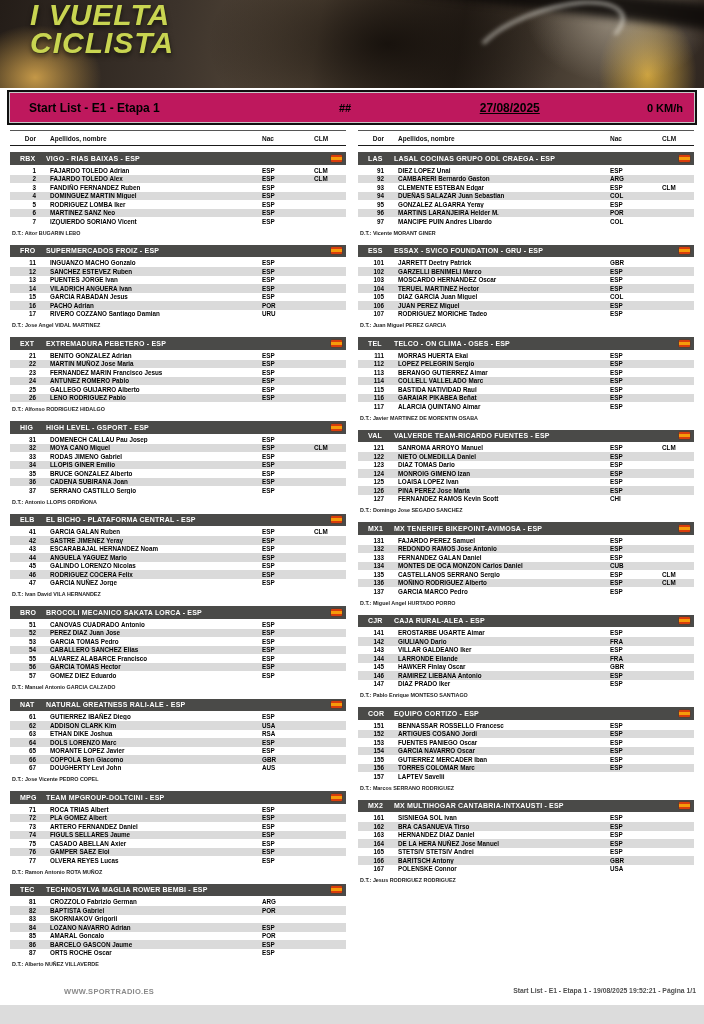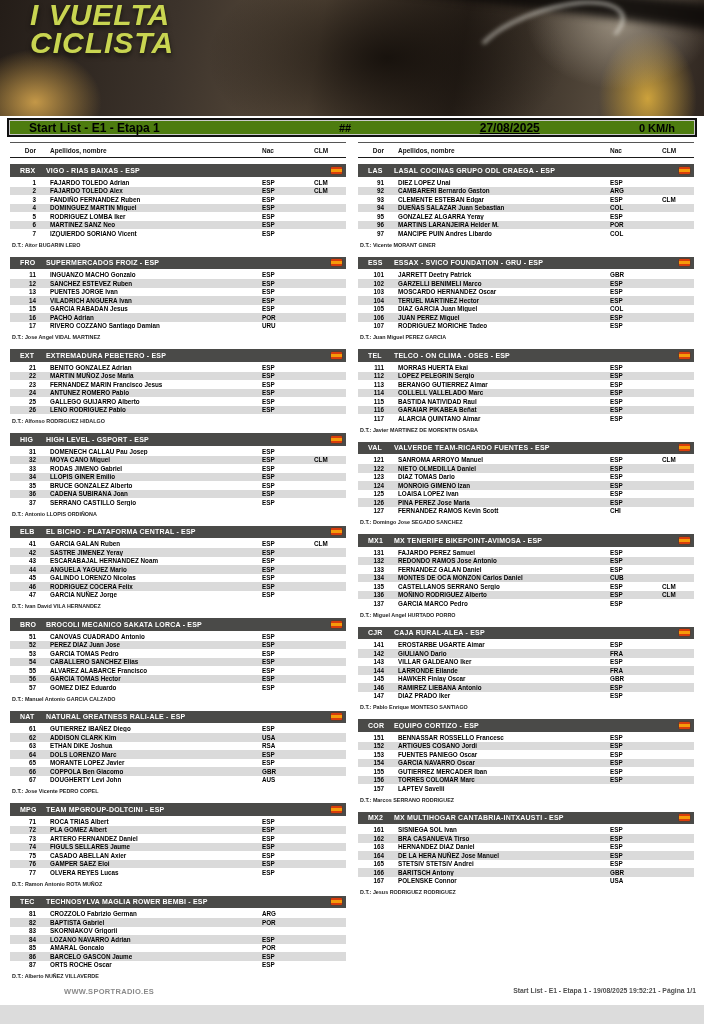--- a/index.html
+++ b/index.html
@@ -4,21 +4,21 @@
 <style>
   * { margin:0; padding:0; box-sizing:border-box; }
   html,body { background:#efefef; }
   .page {
     position:relative; width:704px; height:1024px; margin:0 auto;
     background:#ffffff; overflow:hidden;
     font-family:"Liberation Sans", sans-serif; color:#000;
   }
   
   .banner {
-    position:relative; height:116px; overflow:hidden;
+    position:relative; height:88px; overflow:hidden;
     background:
       radial-gradient(95px 75px at 5% 88%, rgba(204,158,74,0.95), rgba(204,158,74,0) 70%),
       radial-gradient(130px 95px at 88% 18%, rgba(208,198,180,0.55), rgba(208,198,180,0) 72%),
       radial-gradient(70px 95px at 92% 85%, rgba(229,180,62,0.85), rgba(229,180,62,0) 70%),
       radial-gradient(230px 130px at 55% 50%, rgba(18,13,9,0.88), rgba(18,13,9,0) 78%),
       linear-gradient(100deg, #241d18 0%, #3c332b 25%, #5a4c3c 45%, #2a221b 65%, #53483b 85%, #2f2620 100%);
   }
   .banner::before { 
     content:""; position:absolute; left:300px; top:-18px; width:460px; height:26px;
     background:#0d0a08; border-radius:14px; transform:rotate(7deg); filter:blur(4px); opacity:.9;
@@ -34,28 +34,28 @@
     letter-spacing:1px; color:#c9d551; white-space:pre-line;
     text-shadow:1px 1px 0 rgba(40,40,20,.55), 0 3px 5px rgba(0,0,0,.55);
   }
   .banner-sub {
     position:absolute; left:22px; top:60px; z-index:2;
     font-size:19px; font-weight:bold; font-style:italic; letter-spacing:1px;
     color:#d6d6d4; text-shadow:2px 2px 2px rgba(15,15,15,.85);
   }
   
   .titlebar {
-    margin:2px 7px 0 7px; height:19px; background:#4d7c0f;
+    margin:2px 7px 0 7px; height:35px; background:#be185d;
     border:2.5px solid #101010; box-shadow: inset 0 0 0 1px #c9c9c9;
     display:flex; align-items:center;
   }
   .tb-title { flex:0 0 40%; padding-left:20px; font-size:12px; font-weight:bold; }
   .tb-hash  { flex:0 0 18%; text-align:center; font-size:11px; font-weight:bold; }
   .tb-date  { flex:0 0 30%; text-align:center; font-size:12px; font-weight:bold;text-decoration:underline; }
-  .tb-speed { flex:1; text-align:right; padding-right:20px; font-size:11px; font-weight:bold; }
+  .tb-speed { flex:1; text-align:right; padding-right:12px; font-size:11px; font-weight:bold; }
   
   .content { display:flex; gap:12px; padding:5px 10px 0 10px; }
   .col { flex:1; min-width:0; }
   .col-header {
     display:grid; grid-template-columns:26px 1fr 40px 44px;
     font-size:6.5px; font-weight:bold; color:#111;
     padding:4px 0 3px 0; border-top:1px solid #555; border-bottom:1.5px solid #1a1a1a;
     margin-bottom:6px;
   }
   .col-header .h-dor { text-align:right; }

